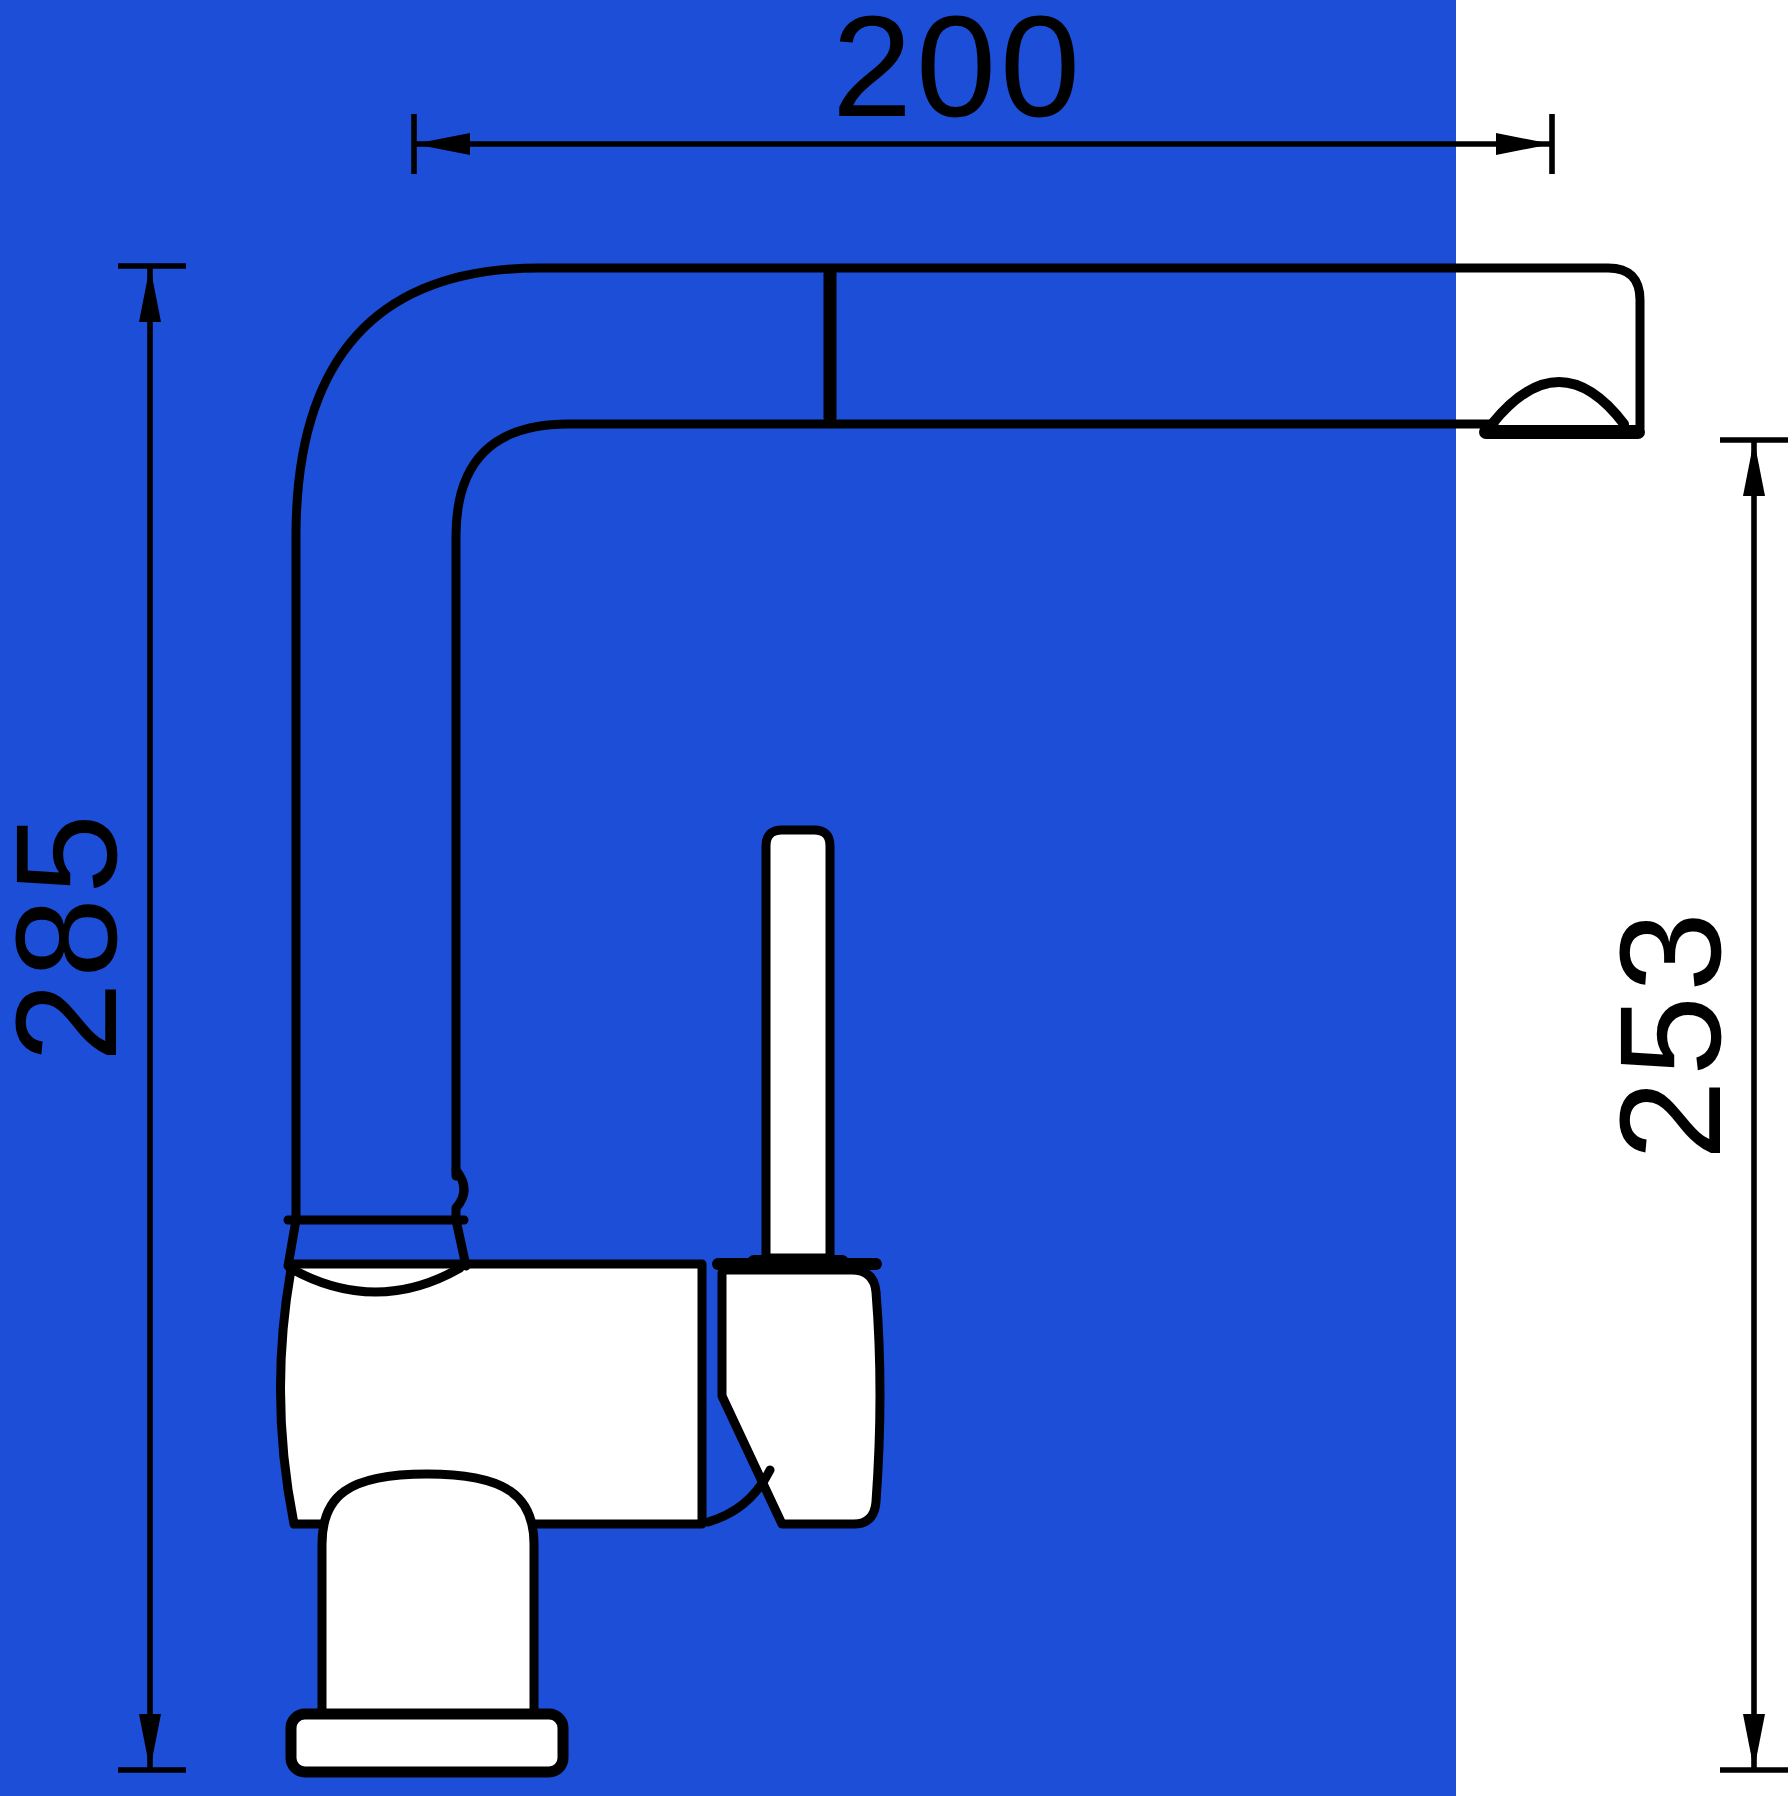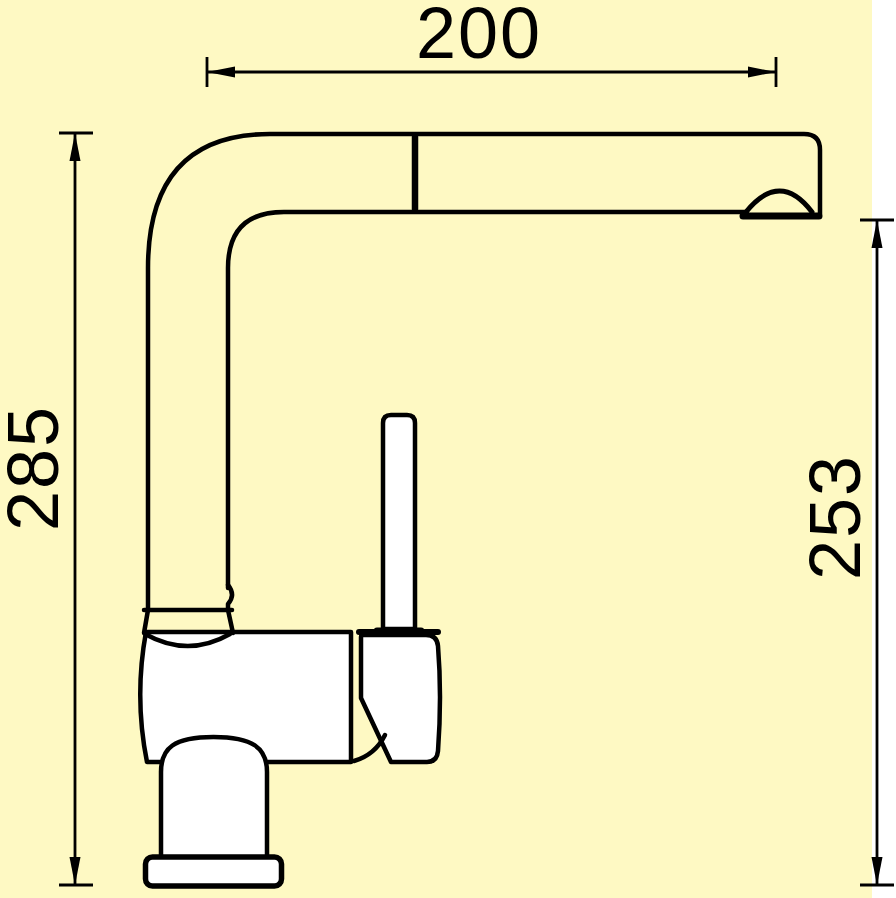--- a/index.html
+++ b/index.html
@@ -5,23 +5,23 @@
   html, body {
     margin: 0;
     padding: 0;
     background: #ffffff;
     width: 896px;
     height: 898px;
     overflow: hidden;
     font-family: "Liberation Sans", sans-serif;
   }
   .drawing-wrap {
-    width: 872px;
+    width: 728px;
     height: 898px;
-    background: #fef9c3;
+    background: #1d4ed8;
   }
   svg {
     display: block;
   }
   .outline {
     fill: none;
     stroke: #000000;
     stroke-width: 4.5;
     stroke-linecap: round;
     stroke-linejoin: round;

